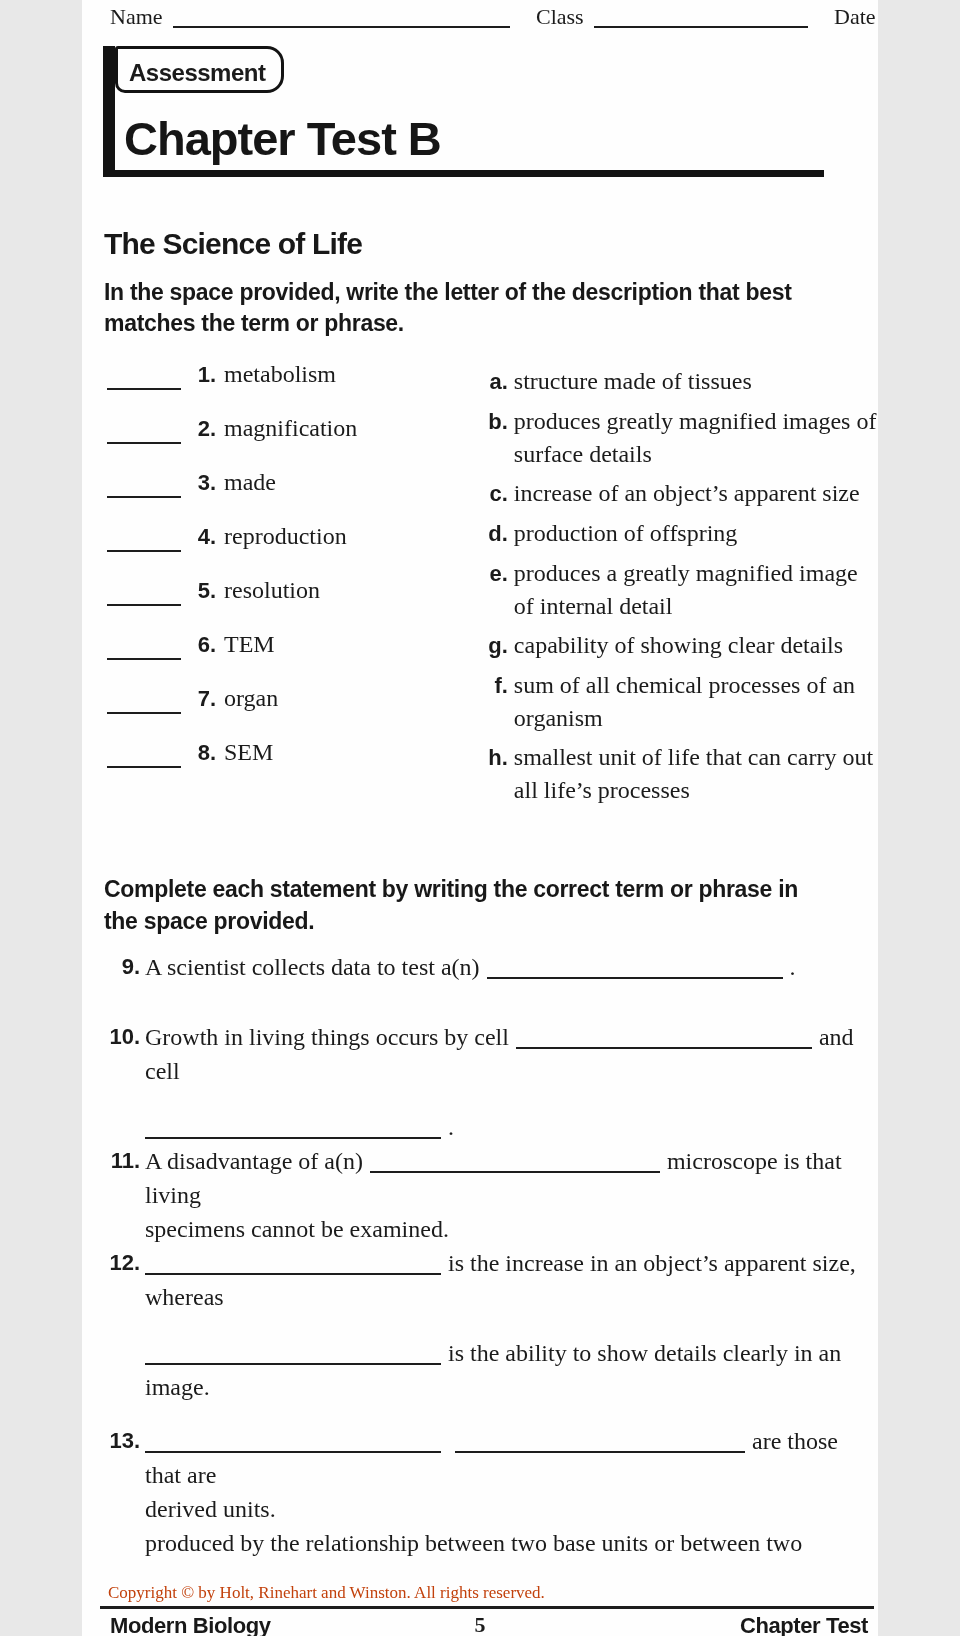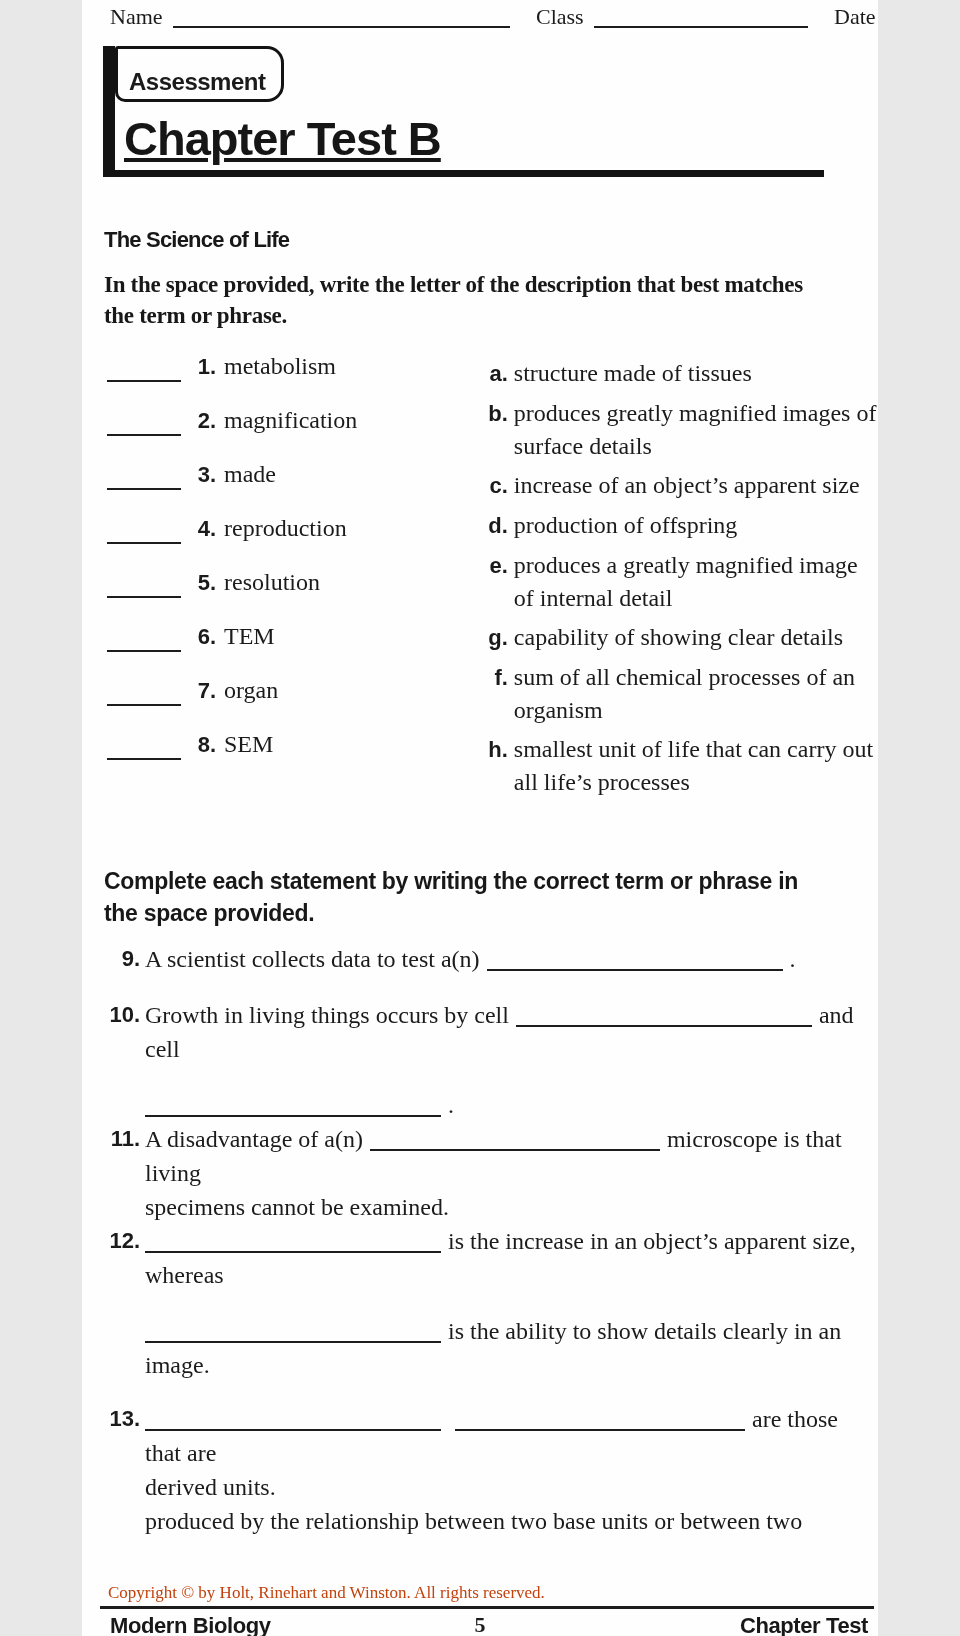--- a/index.html
+++ b/index.html
@@ -24,42 +24,42 @@
   .field .wline { border-bottom:2px solid #1d1d1d; height:22px; flex:1; }
   .f-name { flex:0 0 400px; }
   .f-class { flex:0 0 272px; }
   .f-date { flex:1; }
   
   .brand { position:relative; margin:14px 54px 0 21px; }
   .vbar { position:absolute; left:0; top:4px; bottom:0; width:12px; background:#131313; }
   .badge {
     display:inline-block; margin:4px 0 0 12px;
     border:3px solid #131313; border-radius:3px 17px 17px 10px;
-    padding:19px 16px 3px 11px;
+    padding:10px 16px 3px 11px;
     font-family:"Liberation Sans", sans-serif;
     font-weight:bold; font-size:24px; letter-spacing:-0.5px;
     background:#fefefe;
   }
   .doc-title {
-    margin:12px 0 0 21px;
+    margin:21px 0 0 21px;
     font-family:"Liberation Sans", sans-serif;
     font-weight:bold; font-size:47px; letter-spacing:-1px;
-    line-height:1.05; color:#161616;text-decoration:underline;
+    line-height:1.05; color:#161616;
   }
   .thickrule { margin-top:7px; height:7px; background:#131313; }
   
   .sectitle {
     margin:50px 54px 16px 22px;
     font-family:"Liberation Sans", sans-serif;
-    font-weight:bold; font-size:22px; letter-spacing:-0.8px;
+    font-weight:bold; font-size:30px; letter-spacing:-0.8px;
     color:#181818;
   }
   .instr {
     margin:13px 70px 0 22px;
-    font-family:Liberation Serif, serif;
+    font-family:Liberation Sans, sans-serif;
     font-weight:bold; font-size:23px; line-height:31px; letter-spacing:-0.3px;
     max-width:850px; color:#181818;
   }
   
   .matching { display:flex; margin:20px 0 0 24px; }
   .mleft { width:446px; }
   .trow { display:flex; align-items:baseline; margin-bottom:23px; font-size:24px; line-height:30px; }
   .tblank {
     width:74px; margin-left:1px; margin-right:13px;
     border-bottom:2px solid #1d1d1d; height:24px; align-self:flex-end;
@@ -88,21 +88,21 @@
     position:absolute; left:0; top:2px; width:34px; text-align:right;
     font-family:"Liberation Sans", sans-serif; font-weight:bold; font-size:22px;
     line-height:30px;
   }
   .blank {
     display:inline-block; width:296px; height:24px;
     border-bottom:2px solid #1d1d1d;
     vertical-align:-4px; margin:0 7px;
   }
   .blank.bnarrow { width:290px; }
-  .mt26 { margin-top:22px; }
+  .mt26 { margin-top:36px; }
   .mt22 { margin-top:22px; }
   .mt16 { }
   .mt20 { margin-top:20px; }
   
   .footer { position:absolute; top:1583px; left:0; right:0; }
   .copyright { margin-left:26px; font-size:17px; color:#c2410c; }
   .footrule { margin:3px 4px 0 18px; height:3px; background:#1d1d1d; }
   .footrow { position:relative; padding:4px 10px 0 28px; }
   .fbook, .flabel {
     font-family:"Liberation Sans", sans-serif; font-weight:bold; font-size:22px;

